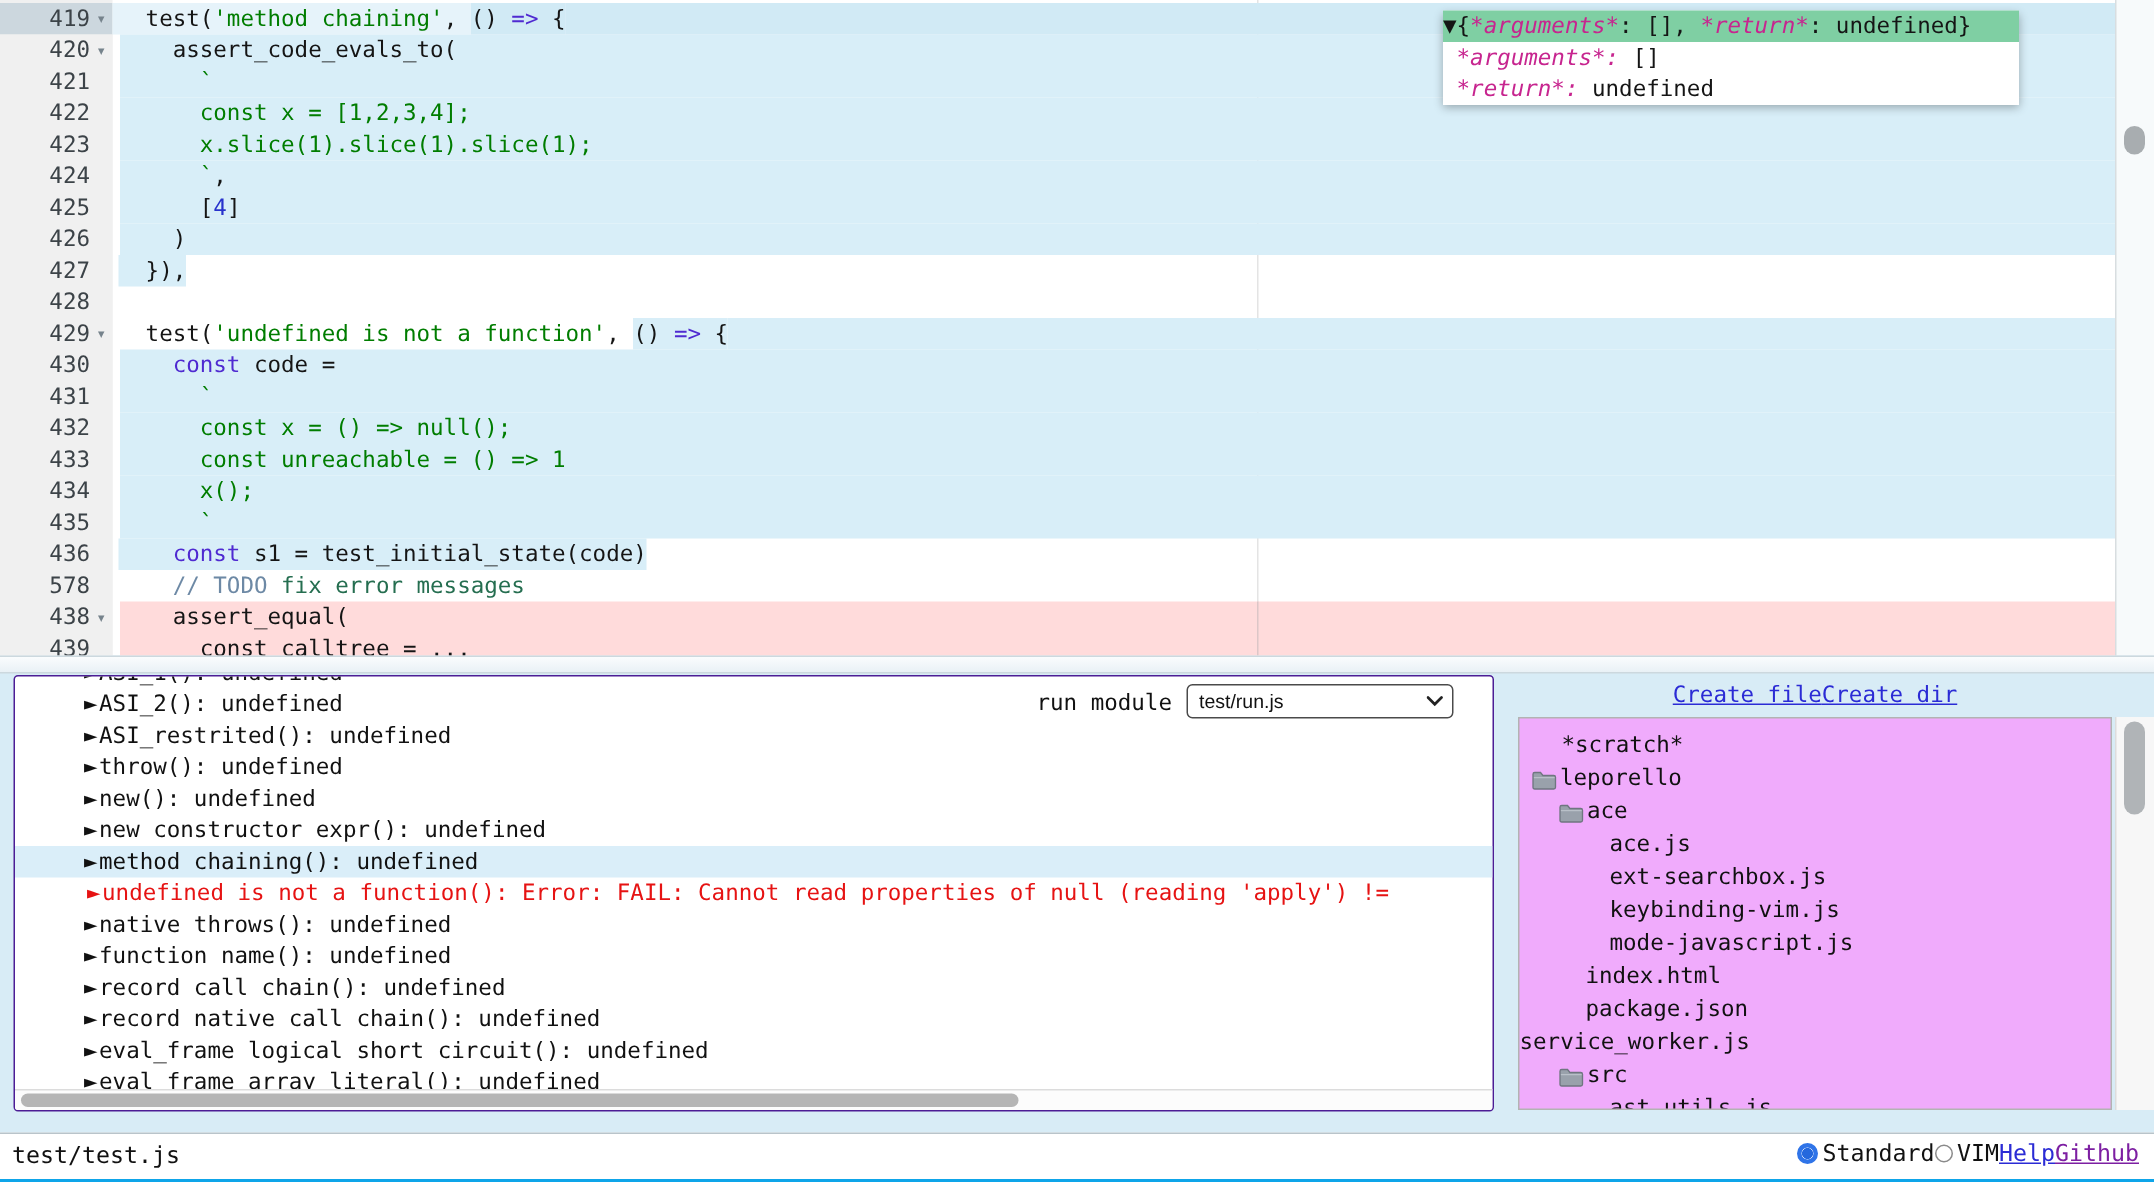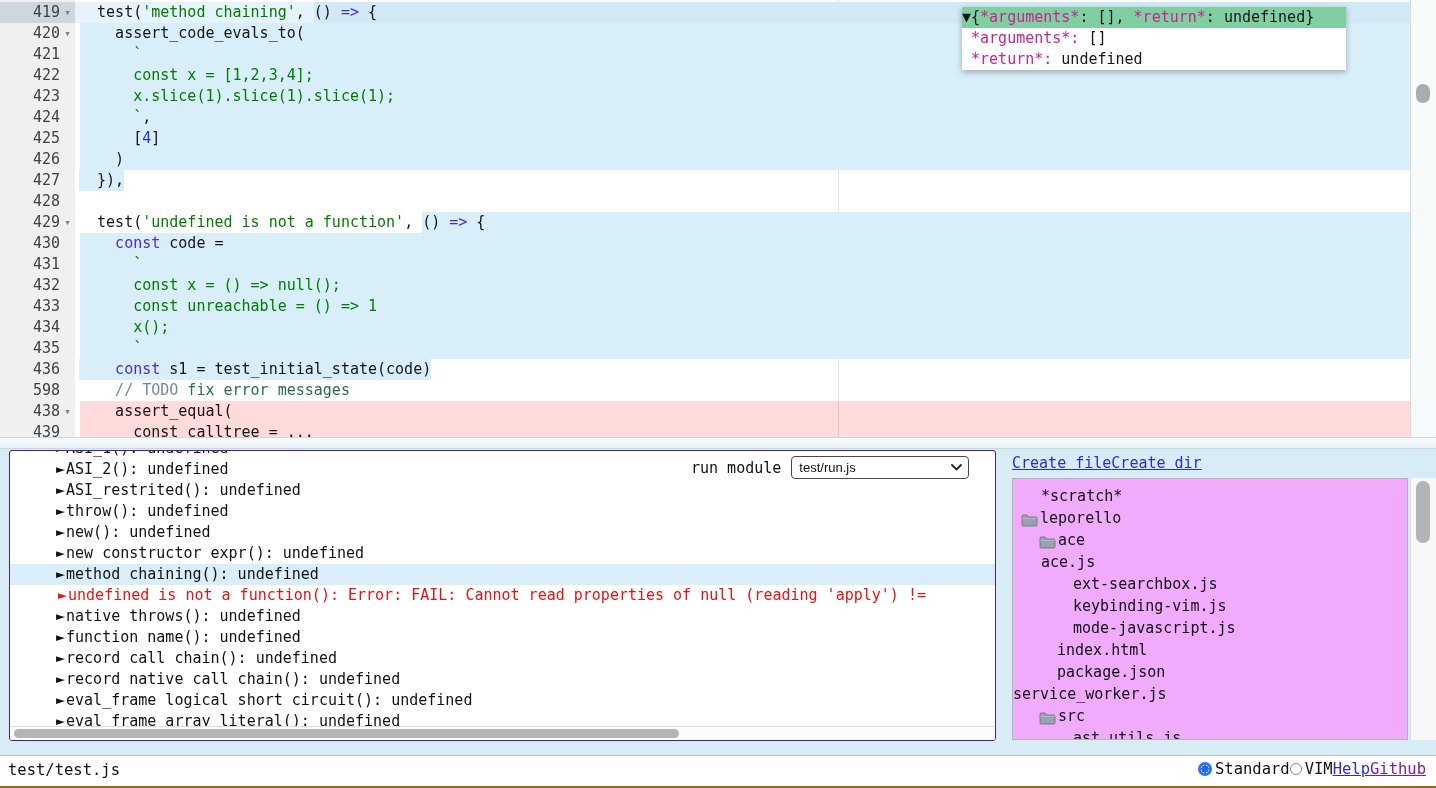--- a/index.html
+++ b/index.html
@@ -28,21 +28,21 @@
   .bg-l419{background:#e6f3fa;left:0;}
   .hl-b{background:#d8eef8;}
   .hl-b2{background:#d1eaf5;}
   .ed-fill{flex:1;position:relative;}
   .tk-d{color:#151515;}
   .tk-s{color:#007d00;}
   .tk-k{color:#4f2ad1;}
   .tk-num{color:#2832cc;}
   .tk-ct{color:#6d89a5;}
   .tk-cg{color:#256e50;}
-  .tk-m{color:#c7258f;}
+  .tk-m{color:#c7258f;font-style:italic;}
   #ed-vscroll{position:absolute;left:1410px;top:0;width:26px;height:437px;background:#f7fafb;border-left:1px solid #d8dde0;box-sizing:border-box;}
   #ed-vthumb{position:absolute;left:5px;top:84px;width:14px;height:19px;background:#a8adb0;border-radius:7px;}
   #ed-hstrip{position:absolute;left:0;top:437px;width:1436px;height:12px;background:linear-gradient(#fafcfd,#e9f1f6);border-top:1px solid #ccd8de;border-bottom:1px solid #ccd8de;box-sizing:border-box;}
   
   #value-tooltip{position:absolute;left:962px;top:7px;width:384px;background:#ffffff;box-shadow:0 2px 6px rgba(0,0,0,.3);font-size:15px;z-index:20;}
   .tt-row{height:21px;line-height:21px;white-space:pre;}
   .tt-hdr{background:#7fcfa3;}
   
   #results{position:absolute;left:9px;top:450px;width:987px;height:291px;background:#ffffff;border:1px solid #4c1d95;border-radius:3px;box-sizing:border-box;overflow:hidden;}
   #res-list{position:absolute;left:0;top:4px;right:0;}
@@ -56,31 +56,31 @@
   #run-module-wrap{position:relative;}
   #run-module-select{
     -webkit-appearance:none;appearance:none;
     width:178px;height:23px;background:#fff;border:1px solid #4a4a4a;border-radius:4px;
     font-family:"Liberation Sans",sans-serif;font-size:13px;color:#111;padding:0 24px 0 7px;
   }
   #run-module-chevron{position:absolute;right:7px;top:8px;pointer-events:none;}
   #res-hscroll{position:absolute;left:0;right:0;bottom:0;height:13px;background:#fcfcfc;border-top:1px solid #dcdcdc;}
   #res-hthumb{position:absolute;left:4px;top:2px;width:665px;height:9px;border-radius:5px;background:#b5b5b5;}
   
-  #file-actions{position:absolute;left:1012px;top:448px;width:396px;height:30px;display:flex;justify-content:flex-start;align-items:center;font-size:15px;}
+  #file-actions{position:absolute;left:1012px;top:448px;width:396px;height:30px;display:flex;justify-content:center;align-items:center;font-size:15px;}
   #file-actions a{text-decoration:underline;cursor:pointer;}
   .lnk-blue{color:#2b2bd5;}
   .lnk-purple{color:#7d1fa2;}
   #file-tree{position:absolute;left:1012px;top:478px;width:396px;height:262px;background:#f0abfc;border:1px solid #b3b3b3;box-sizing:border-box;overflow:hidden;padding-top:6px;}
   .tree-row{height:22px;line-height:22px;white-space:pre;font-size:15px;position:relative;color:#111;}
   .tree-icon{position:absolute;top:4px;}
   #tree-vscroll{position:absolute;left:1410px;top:478px;width:26px;height:262px;background:#f7f7f7;border-left:1px solid #dddddd;box-sizing:border-box;}
   #tree-vthumb{position:absolute;left:5px;top:3px;width:14px;height:62px;background:#b0b4b7;border-radius:7px;}
   
-  #statusbar{position:absolute;left:0;top:755px;width:1436px;height:33px;background:#ffffff;border-top:1px solid #b9c4ca;border-bottom:2px solid #a16207;box-sizing:border-box;}
+  #statusbar{position:absolute;left:0;top:755px;width:1436px;height:33px;background:#ffffff;border-top:1px solid #b9c4ca;border-bottom:2px solid #0ea5e9;box-sizing:border-box;}
   #sb-file{position:absolute;left:8px;top:5px;font-size:15.5px;color:#111;}
   #sb-right{position:absolute;right:10px;top:4px;display:flex;align-items:center;font-size:15.5px;}
   .sb-opt{display:flex;align-items:center;gap:3px;cursor:pointer;color:#111;}
   .radio-on{display:inline-block;width:8px;height:8px;border-radius:50%;border:3px solid #2f74e8;background:radial-gradient(circle,#2468dd 0 3.5px,#ffffff 3.8px);}
   .radio-off{display:inline-block;width:12px;height:12px;border-radius:50%;border:1px solid #8a8a8a;background:#fff;box-sizing:border-box;}
   #sb-right a{text-decoration:underline;cursor:pointer;}
 </style>
 </head>
 <body>
 
@@ -209,21 +209,21 @@
       </div>
       <div class="ed-row">
         <div class="ed-gutter">
           <span class="num">436</span>
           <span class="fold"></span>
         </div>
         <div class="ed-content"><span class="hl-b"><span class="tk-k">    const</span><span class="tk-d"> s1 = test_initial_state(code)</span></span></div>
       </div>
       <div class="ed-row">
         <div class="ed-gutter">
-          <span class="num">598</span>
+          <span class="num">578</span>
           <span class="fold"></span>
         </div>
         <div class="ed-content"><span class="tk-ct">    // TODO</span><span class="tk-cg"> fix error messages</span></div>
       </div>
       <div class="ed-row">
         <div class="ed-gutter">
           <span class="num">438</span>
           <span class="fold">▾</span>
         </div>
         <div class="ed-content"><div class="ed-bg bg-pink"></div><span class="tk-d">    assert_equal(</span></div>
@@ -287,21 +287,21 @@
 <div id="file-tree">
     <div class="tree-row"><span style="margin-left: 28px;">*scratch*</span></div>
     <div class="tree-row"><span class="tree-icon" style="left: 8px;"><svg width="17" height="14" viewBox="0 0 17 14">
           <path d="M1 3.2 Q1 2 2.2 2 L6 2 L7.6 4 L14.8 4 Q16 4 16 5.2 L16 11.8 Q16 13 14.8 13 L2.2 13 Q1 13 1 11.8 Z" fill="#99a1ab" stroke="#6f7680" stroke-width="0.9"></path>
           <path d="M1.6 5.4 L15.4 5.4" stroke="#b9c0c8" stroke-width="0.9"></path>
         </svg></span><span style="margin-left: 27px;">leporello</span></div>
     <div class="tree-row"><span class="tree-icon" style="left: 26px;"><svg width="17" height="14" viewBox="0 0 17 14">
           <path d="M1 3.2 Q1 2 2.2 2 L6 2 L7.6 4 L14.8 4 Q16 4 16 5.2 L16 11.8 Q16 13 14.8 13 L2.2 13 Q1 13 1 11.8 Z" fill="#99a1ab" stroke="#6f7680" stroke-width="0.9"></path>
           <path d="M1.6 5.4 L15.4 5.4" stroke="#b9c0c8" stroke-width="0.9"></path>
         </svg></span><span style="margin-left: 45px;">ace</span></div>
-    <div class="tree-row"><span style="margin-left: 28px;">ace.js</span></div>
+    <div class="tree-row"><span style="margin-left: 60px;">ace.js</span></div>
     <div class="tree-row"><span style="margin-left: 60px;">ext-searchbox.js</span></div>
     <div class="tree-row"><span style="margin-left: 60px;">keybinding-vim.js</span></div>
     <div class="tree-row"><span style="margin-left: 60px;">mode-javascript.js</span></div>
     <div class="tree-row"><span style="margin-left: 44px;">index.html</span></div>
     <div class="tree-row"><span style="margin-left: 44px;">package.json</span></div>
     <div class="tree-row"><span style="">service_worker.js</span></div>
     <div class="tree-row"><span class="tree-icon" style="left: 26px;"><svg width="17" height="14" viewBox="0 0 17 14">
           <path d="M1 3.2 Q1 2 2.2 2 L6 2 L7.6 4 L14.8 4 Q16 4 16 5.2 L16 11.8 Q16 13 14.8 13 L2.2 13 Q1 13 1 11.8 Z" fill="#99a1ab" stroke="#6f7680" stroke-width="0.9"></path>
           <path d="M1.6 5.4 L15.4 5.4" stroke="#b9c0c8" stroke-width="0.9"></path>
         </svg></span><span style="margin-left: 45px;">src</span></div>

